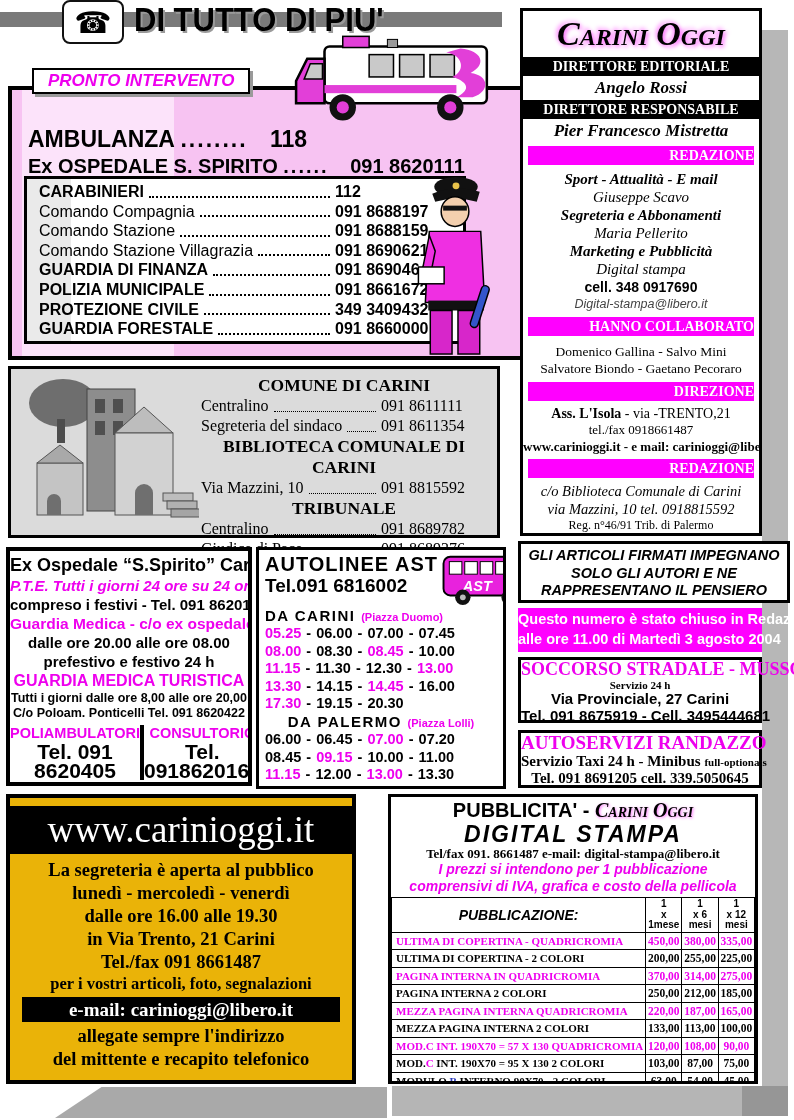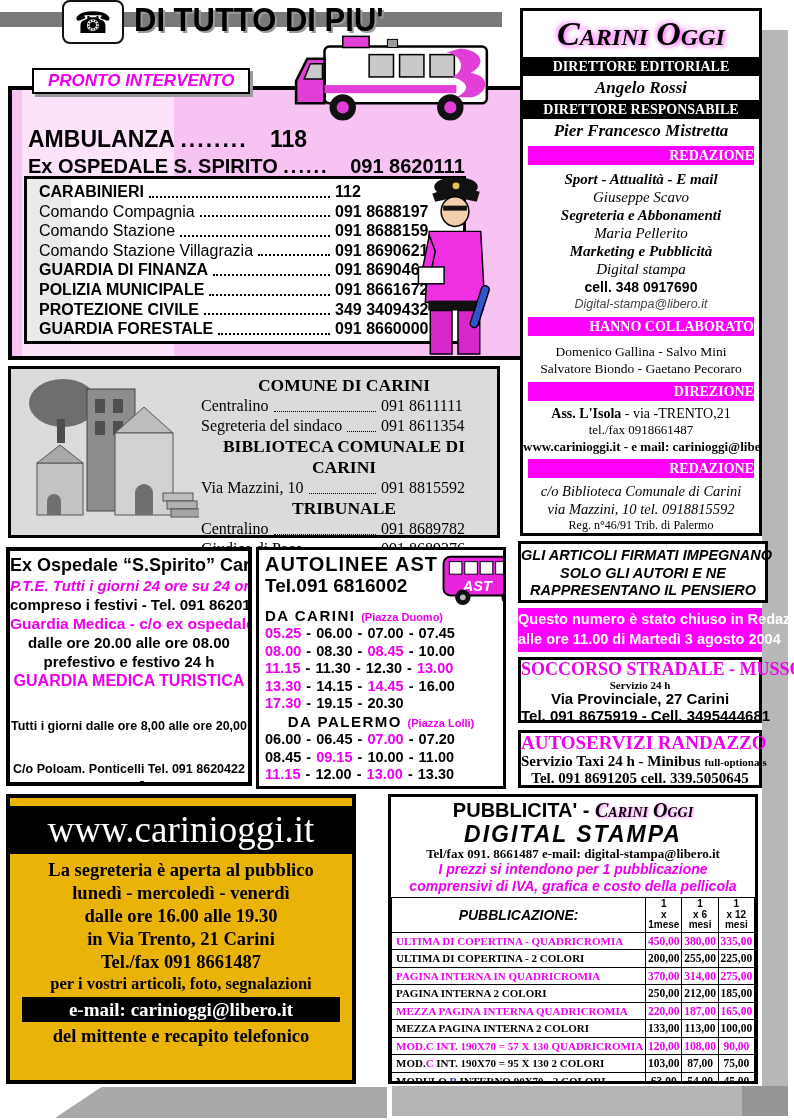--- a/index.html
+++ b/index.html
@@ -55,21 +55,21 @@
   .chead{font-weight:700;text-align:center;font-size:17.5px;line-height:21px;}
 
   
   #osp{left:6px;top:547px;width:246px;height:239px;border-width:4px;text-align:center;
     padding-top:3px;overflow:hidden;}
   #osp .t1{font-size:18px;font-weight:800;line-height:22px;white-space:nowrap;}
   #osp .t2{color:#ee00ee;font-weight:800;font-style:italic;font-size:15px;line-height:19px;white-space:nowrap;}
   #osp .t3{font-weight:800;font-size:15px;line-height:19px;white-space:nowrap;}
   #osp .t4{color:#ee00ee;font-weight:800;font-size:15.5px;line-height:19px;white-space:nowrap;}
   #osp .t4u{color:#ee00ee;font-weight:800;font-size:16px;line-height:20px;}
-  #osp .t5{font-weight:800;font-size:12.5px;line-height:15px;white-space:nowrap;margin-top:28px;}
+  #osp .t5{font-weight:800;font-size:12.5px;line-height:15px;white-space:nowrap;}
   #osp-cols{display:flex;margin-top:4px;}
   #osp-cols>div{flex:1;}
   #osp-cols .right{border-left:4px solid #000;}
   .osp-col-title{color:#ee00ee;font-weight:800;font-size:14.5px;line-height:17px;}
   .osp-col-tel{font-weight:800;font-size:21px;line-height:19px;}
 
   
   #ast{left:256px;top:547px;width:250px;height:242px;padding:3px 6px;overflow:hidden;}
   #ast-head{display:flex;}
   #ast-title-wrap{flex:1;}
@@ -104,21 +104,21 @@
   #direzione-block{text-align:center;padding:1px 0;}
   #direzione-l1{font-family:"Liberation Serif",serif;font-size:14px;line-height:17px;}
   #direzione-l1 .b{font-weight:700;}
   #direzione-tel{font-family:"Liberation Serif",serif;font-size:13px;line-height:16px;}
   #direzione-web{font-family:"Liberation Serif",serif;font-weight:700;font-size:13px;line-height:17px;white-space:nowrap;}
   #redazione2-block{text-align:center;padding-top:1px;}
   .ri{font-style:italic;font-family:"Liberation Serif",serif;font-size:14.5px;line-height:18px;}
   .rs{font-family:"Liberation Serif",serif;font-size:12px;line-height:15px;}
 
   
-  #disc{left:518px;top:541px;width:250px;height:62px;text-align:center;padding-top:3px;}
+  #disc{left:518px;top:541px;width:272px;height:62px;text-align:center;padding-top:3px;}
   .disc-line{font-weight:800;font-style:italic;font-size:14.5px;line-height:17.5px;white-space:nowrap;}
   #closed{left:518px;top:608px;width:244px;height:44px;background:#ff00ff;color:#fff;
     text-align:center;padding-top:2px;z-index:2;position:absolute;box-sizing:border-box;}
   .closed-line{font-weight:800;font-size:14.5px;line-height:19.5px;white-space:nowrap;}
   #socc{left:518px;top:657px;width:244px;height:66px;text-align:center;}
   #socc-title{color:#ee00ee;font-family:"Liberation Serif",serif;font-weight:800;font-size:18px;line-height:19px;white-space:nowrap;}
   #socc-sub{font-family:"Liberation Serif",serif;font-weight:700;font-size:11px;line-height:12px;}
   #socc-addr,#socc-tel{font-weight:800;font-size:15px;line-height:16.5px;white-space:nowrap;}
   #rand{left:518px;top:730px;width:244px;height:58px;text-align:center;}
   #rand-title{color:#ee00ee;font-family:"Liberation Serif",serif;font-weight:800;font-size:19px;line-height:20px;white-space:nowrap;}
@@ -449,20 +449,21 @@
     <div id="web-lines">
         <div class="wline">La segreteria è aperta al pubblico</div>
         <div class="wline">lunedì - mercoledì - venerdì</div>
         <div class="wline">dalle ore 16.00 alle 19.30</div>
         <div class="wline">in Via Trento, 21 Carini</div>
         <div class="wline">Tel./fax 091 8661487</div>
       </div>
     <div class="wsmall">per i vostri articoli, foto, segnalazioni</div>
     <div id="web-email">e-mail: carinioggi@libero.it</div>
     <div id="web-footer">
+        <div class="wfoot">allegate sempre l'indirizzo</div>
         <div class="wfoot">del mittente e recapito telefonico</div>
       </div>
   </div>
 
   <div id="pub" class="box">
     <div id="pub-t1">
       <span>PUBBLICITA' - </span><span class="mini-logo">Carini Oggi</span>
     </div>
     <div id="pub-t2">DIGITAL STAMPA</div>
     <div id="pub-contact">Tel/fax 091. 8661487 e-mail: digital-stampa@libero.it</div>

